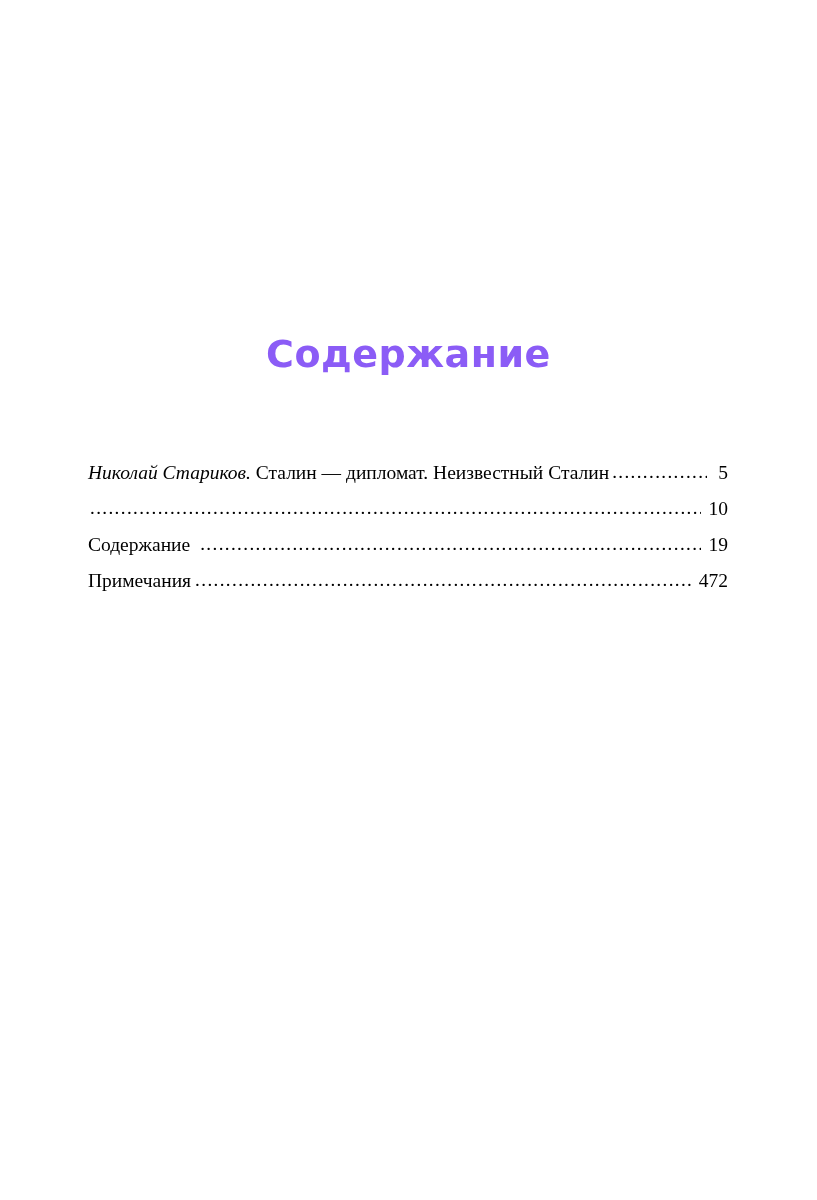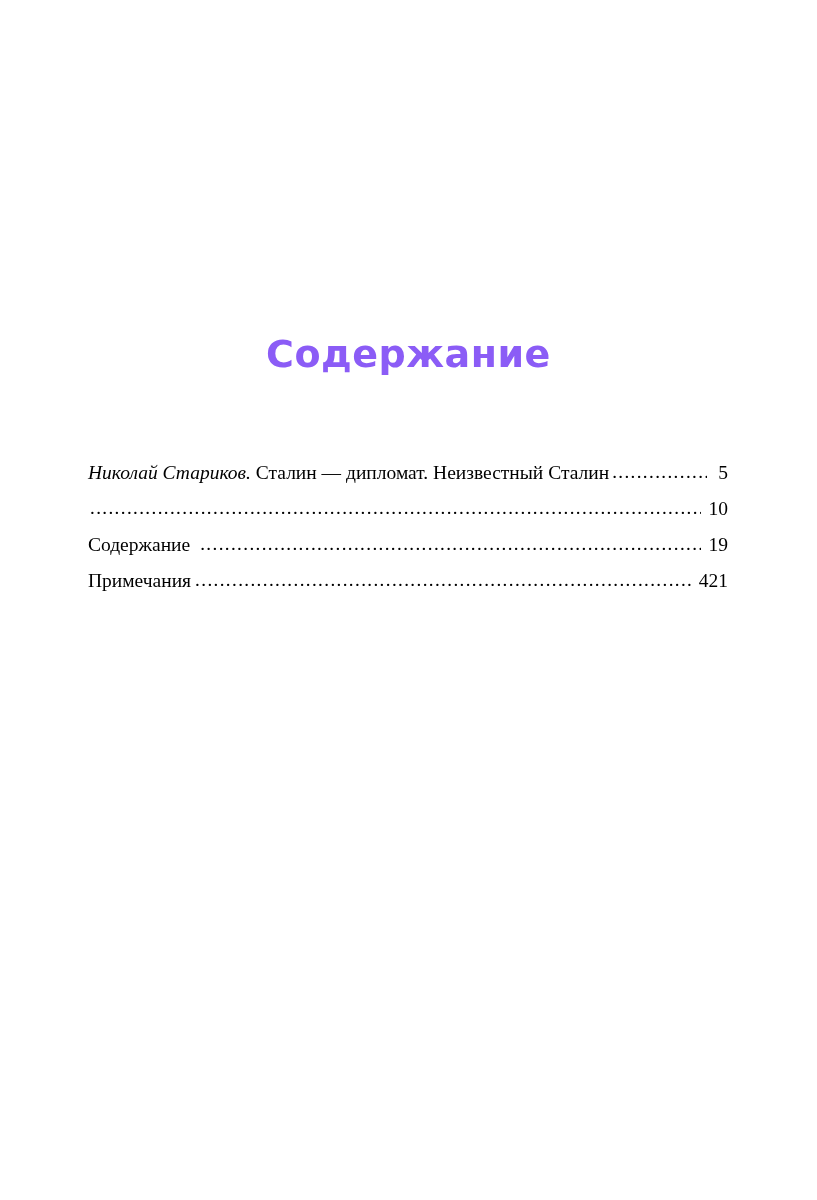--- a/index.html
+++ b/index.html
@@ -96,17 +96,17 @@
 
     <div class="toc-row row-3">
       <span class="entry-text"><span>Содержание </span></span>
       <span class="dots">.........................................................................................................</span>
       <span class="page-num">19</span>
     </div>
 
     <div class="toc-row row-4">
       <span class="entry-text"><span>Примечания </span></span>
       <span class="dots">.........................................................................................................</span>
-      <span class="page-num">421</span>
+      <span class="page-num">472</span>
     </div>
 
   </div>
 </div>
 
 </body></html>

